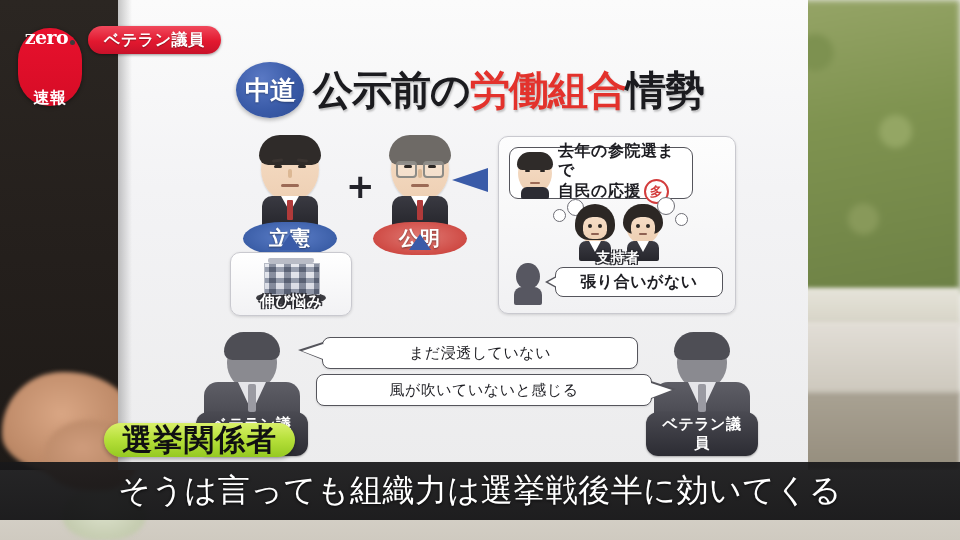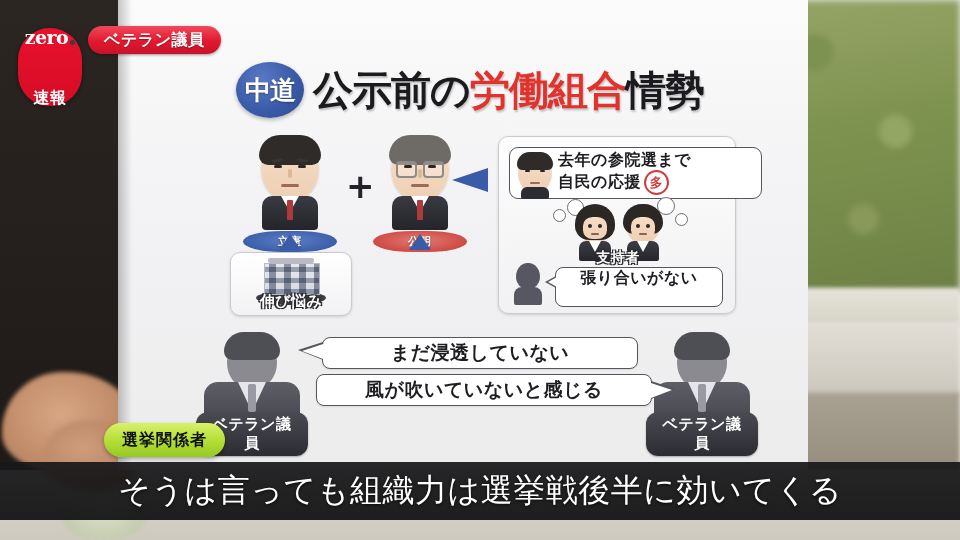--- a/index.html
+++ b/index.html
@@ -142,21 +142,21 @@
     width:56px;height:34px;margin:-4px auto 0;
     background:linear-gradient(180deg,#3a3a42 0%,#24242a 100%);
     border-radius:10px 10px 4px 4px;position:relative;
   }
   .collar{position:absolute;left:50%;top:0;margin-left:-9px;width:18px;height:16px;
     background:#fff;clip-path:polygon(50% 100%,0 0,100% 0);}
   .tie{position:absolute;left:50%;top:4px;margin-left:-3px;width:6px;height:20px;
     background:#b03a3a;border-radius:1px;}
   .fig-label{
     margin-top:-8px;display:inline-block;min-width:74px;padding:3px 10px;border-radius:50%/60%;
-    font-size:11px;font-weight:bold;color:#fff;letter-spacing:1px;
+    font-size:20px;font-weight:bold;color:#fff;letter-spacing:1px;
     text-shadow:0 1px 2px rgba(0,0,0,.45);position:relative;
   }
   .lbl-blue{background:radial-gradient(ellipse at 50% 45%,#5d7fc9 0%,#3c5fa8 70%,#2f4f92 100%);}
   .lbl-red{background:radial-gradient(ellipse at 50% 45%,#e07a74 0%,#cf4b45 70%,#b93a34 100%);}
   .plus-sign{position:absolute;left:346px;top:166px;font-size:34px;font-weight:bold;color:#23232a;}
 
   
   .up-arrow{position:absolute;width:0;height:0;
     border-left:11px solid transparent;border-right:11px solid transparent;
     border-bottom:16px solid #3a5ba8;}
@@ -193,21 +193,21 @@
     text-shadow:-1.4px -1.4px 0 #2b2b30,1.4px -1.4px 0 #2b2b30,-1.4px 1.4px 0 #2b2b30,1.4px 1.4px 0 #2b2b30;
   }
 
   
   .subpanel{
     position:absolute;left:498px;top:136px;width:236px;height:176px;border-radius:10px;
     background:linear-gradient(180deg,#fdfdfd,#f1f1f3);
     border:1.5px solid #c9c9cf;box-shadow:0 1px 3px rgba(0,0,0,.14);
   }
   .sp-bubble{
-    position:absolute;left:10px;top:10px;width:253px;height:52px;border-radius:9px;
+    position:absolute;left:10px;top:10px;width:184px;height:52px;border-radius:9px;
     background:#fff;border:1.5px solid #55555c;display:flex;align-items:center;gap:6px;padding:0 8px;
     box-sizing:border-box;
   }
   .mini-head{width:34px;height:38px;border-radius:46% 46% 42% 42%/50% 50% 50% 50%;
     background:linear-gradient(180deg,#f6ddc6,#eed0b4);position:relative;flex:0 0 auto;}
   .mini-head .hair{left:-1px;top:-2px;width:36px;height:18px;border-radius:18px 18px 8px 8px;}
   .mini-head .eye{top:16px;width:5px;height:2px;}
   .mini-head .eye.l{left:7px;} .mini-head .eye.r{right:7px;}
   .mini-head .mouth{top:28px;margin-left:-5px;width:10px;height:2px;}
   .mini-body{position:absolute;left:50%;bottom:-7px;margin-left:-14px;width:28px;height:12px;
@@ -239,22 +239,22 @@
     position:absolute;left:0;right:0;top:44px;text-align:center;font-size:14px;font-weight:bold;
     color:#fff;letter-spacing:.5px;
     text-shadow:-1.3px -1.3px 0 #2b2b30,1.3px -1.3px 0 #2b2b30,-1.3px 1.3px 0 #2b2b30,1.3px 1.3px 0 #2b2b30;
   }
   .think{position:absolute;border-radius:50%;border:1.6px solid #6d6d75;background:#fff;}
   .silhouette{position:absolute;left:12px;top:126px;width:34px;height:42px;}
   .sil-head{width:24px;height:26px;margin:0 auto;background:#575761;
     border-radius:48% 48% 44% 44%/52% 52% 48% 48%;}
   .sil-body{width:28px;height:18px;margin:-2px auto 0;background:#575761;border-radius:8px 8px 2px 2px;}
   .sp-bubble2{
-    position:absolute;left:56px;top:130px;width:168px;height:40px;border-radius:8px;
-    background:#fff;border:1.5px solid #55555c;display:flex;justify-content:center;
+    position:absolute;left:56px;top:130px;width:168px;height:30px;border-radius:8px;
+    background:#fff;border:1.5px solid #55555c;display:flex;align-items:center;justify-content:center;
     box-sizing:border-box;
   }
   .sp-bubble2 span{font-size:16px;font-weight:bold;color:#1d1d22;letter-spacing:.5px;}
   .sp-bubble2::before{
     content:"";position:absolute;left:-11px;top:8px;width:0;height:0;
     border-top:6px solid transparent;border-bottom:6px solid transparent;border-right:11px solid #55555c;
   }
   .sp-bubble2::after{
     content:"";position:absolute;left:-8px;top:9px;width:0;height:0;
     border-top:5px solid transparent;border-bottom:5px solid transparent;border-right:9px solid #fff;
@@ -281,40 +281,40 @@
     display:inline-block;margin-top:-10px;padding:3px 12px;border-radius:12px;
     background:linear-gradient(180deg,#4a4a52,#2c2c33);
     font-size:15px;font-weight:bold;color:#fff;letter-spacing:.5px;position:relative;
     box-shadow:0 1px 2px rgba(0,0,0,.3);
   }
   .quote{
     position:absolute;height:32px;border-radius:8px;background:#fff;
     border:1.6px solid #55555c;display:flex;align-items:center;justify-content:center;
     box-sizing:border-box;box-shadow:0 1px 2px rgba(0,0,0,.1);
   }
-  .quote span{font-size:19px;font-weight:bold;color:#1d1d22;letter-spacing:.5px;white-space:nowrap;}
+  .quote span{font-size:15px;font-weight:normal;color:#1d1d22;letter-spacing:.5px;white-space:nowrap;}
   .q1{left:322px;top:337px;width:316px;}
   .q1::before{content:"";position:absolute;left:-25px;top:4px;width:0;height:0;
     border-top:8px solid transparent;border-bottom:10px solid transparent;border-right:25px solid #55555c;}
   .q1::after{content:"";position:absolute;left:-21px;top:6px;width:0;height:0;
     border-top:7px solid transparent;border-bottom:8px solid transparent;border-right:21px solid #fff;}
   .q2{left:316px;top:374px;width:336px;}
   .q2::before{content:"";position:absolute;right:-25px;top:6px;width:0;height:0;
     border-top:8px solid transparent;border-bottom:10px solid transparent;border-left:25px solid #55555c;}
   .q2::after{content:"";position:absolute;right:-21px;top:8px;width:0;height:0;
     border-top:7px solid transparent;border-bottom:8px solid transparent;border-left:21px solid #fff;}
 
   
   .src-pill{
     position:absolute;left:104px;top:423px;height:34px;padding:0 18px;border-radius:17px;
     background:linear-gradient(180deg,#d9f06a 0%,#b6e03a 48%,#95c921 100%);
     display:flex;align-items:center;justify-content:center;
     box-shadow:0 2px 4px rgba(0,0,0,.3);
   }
-  .src-pill span{font-size:16px;font-weight:bold;color:#101012;letter-spacing:1px;}
+  .src-pill span{font-size:30px;font-weight:bold;color:#101012;letter-spacing:1px;}
 
   
   .sub-bar{
     position:absolute;left:0;top:462px;width:960px;height:58px;
     background:linear-gradient(180deg,rgba(24,24,26,.93) 0%,rgba(16,16,18,.93) 100%);
     display:flex;align-items:center;justify-content:center;
   }
   .sub-bar span{color:#fff;font-size:32px;font-weight:normal;letter-spacing:.5px;
     text-shadow:0 1px 3px rgba(0,0,0,.8);white-space:nowrap;}
 </style>

